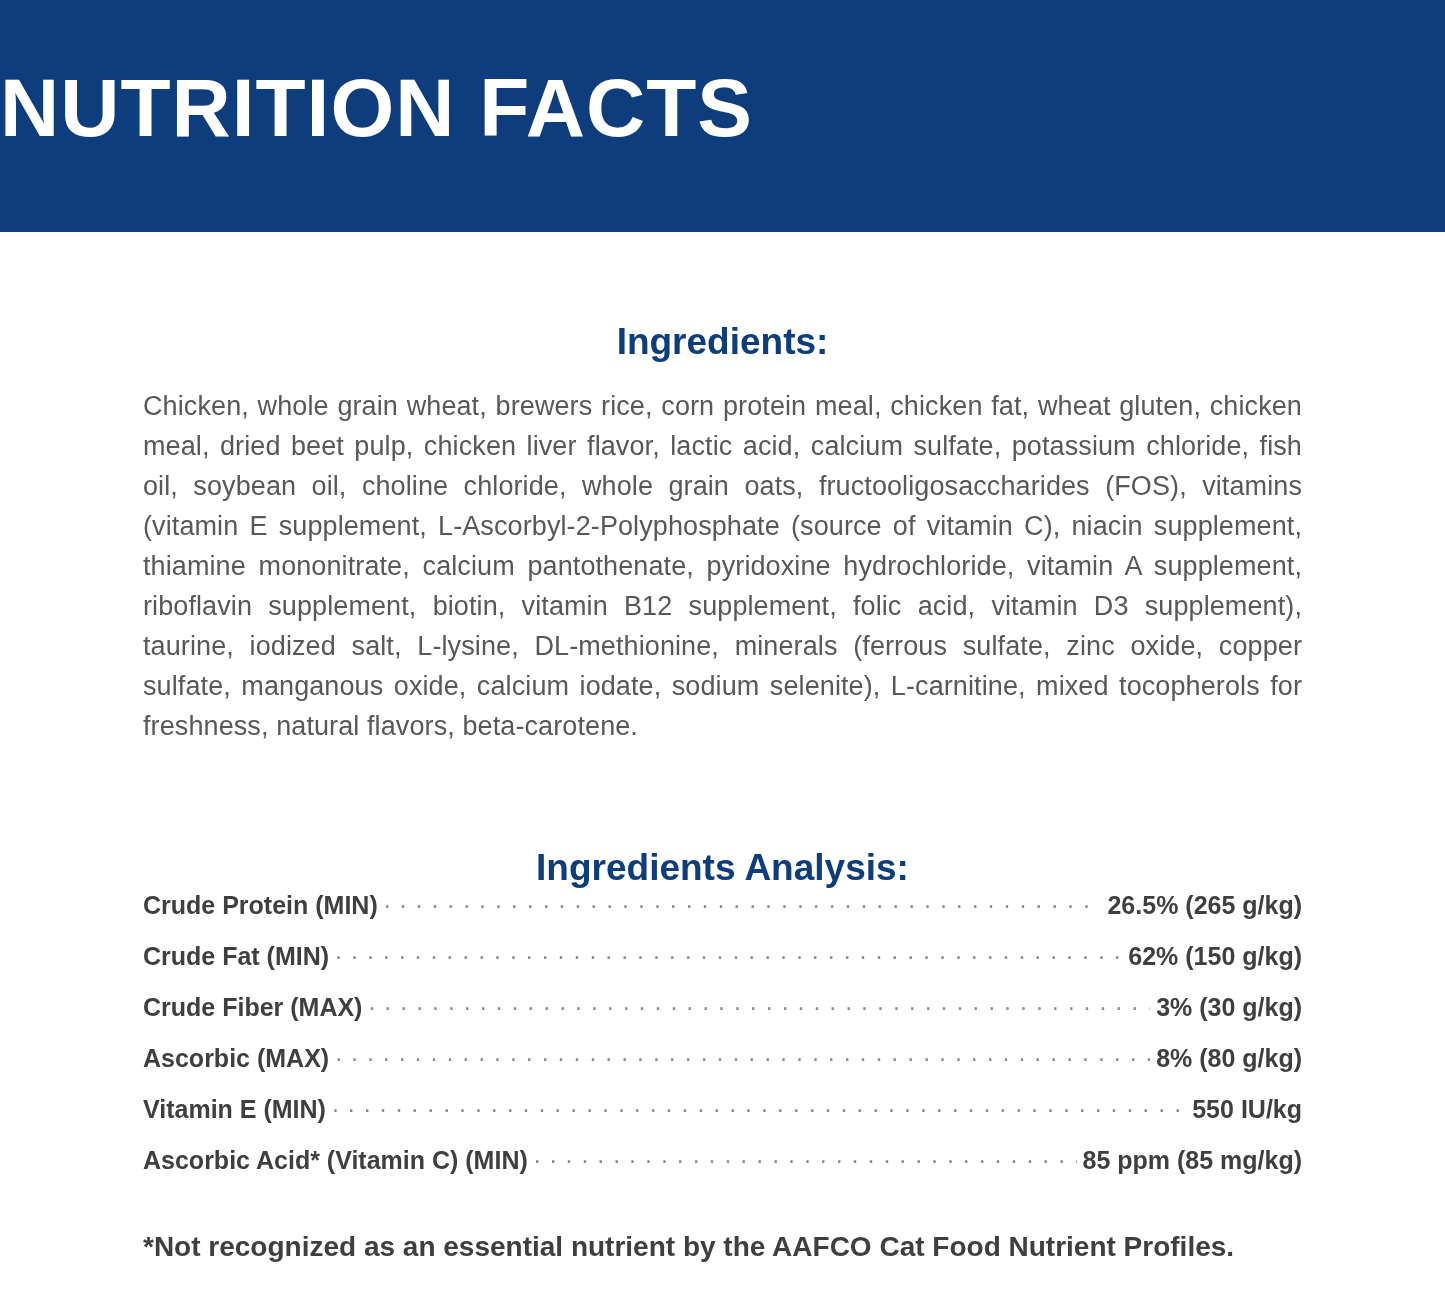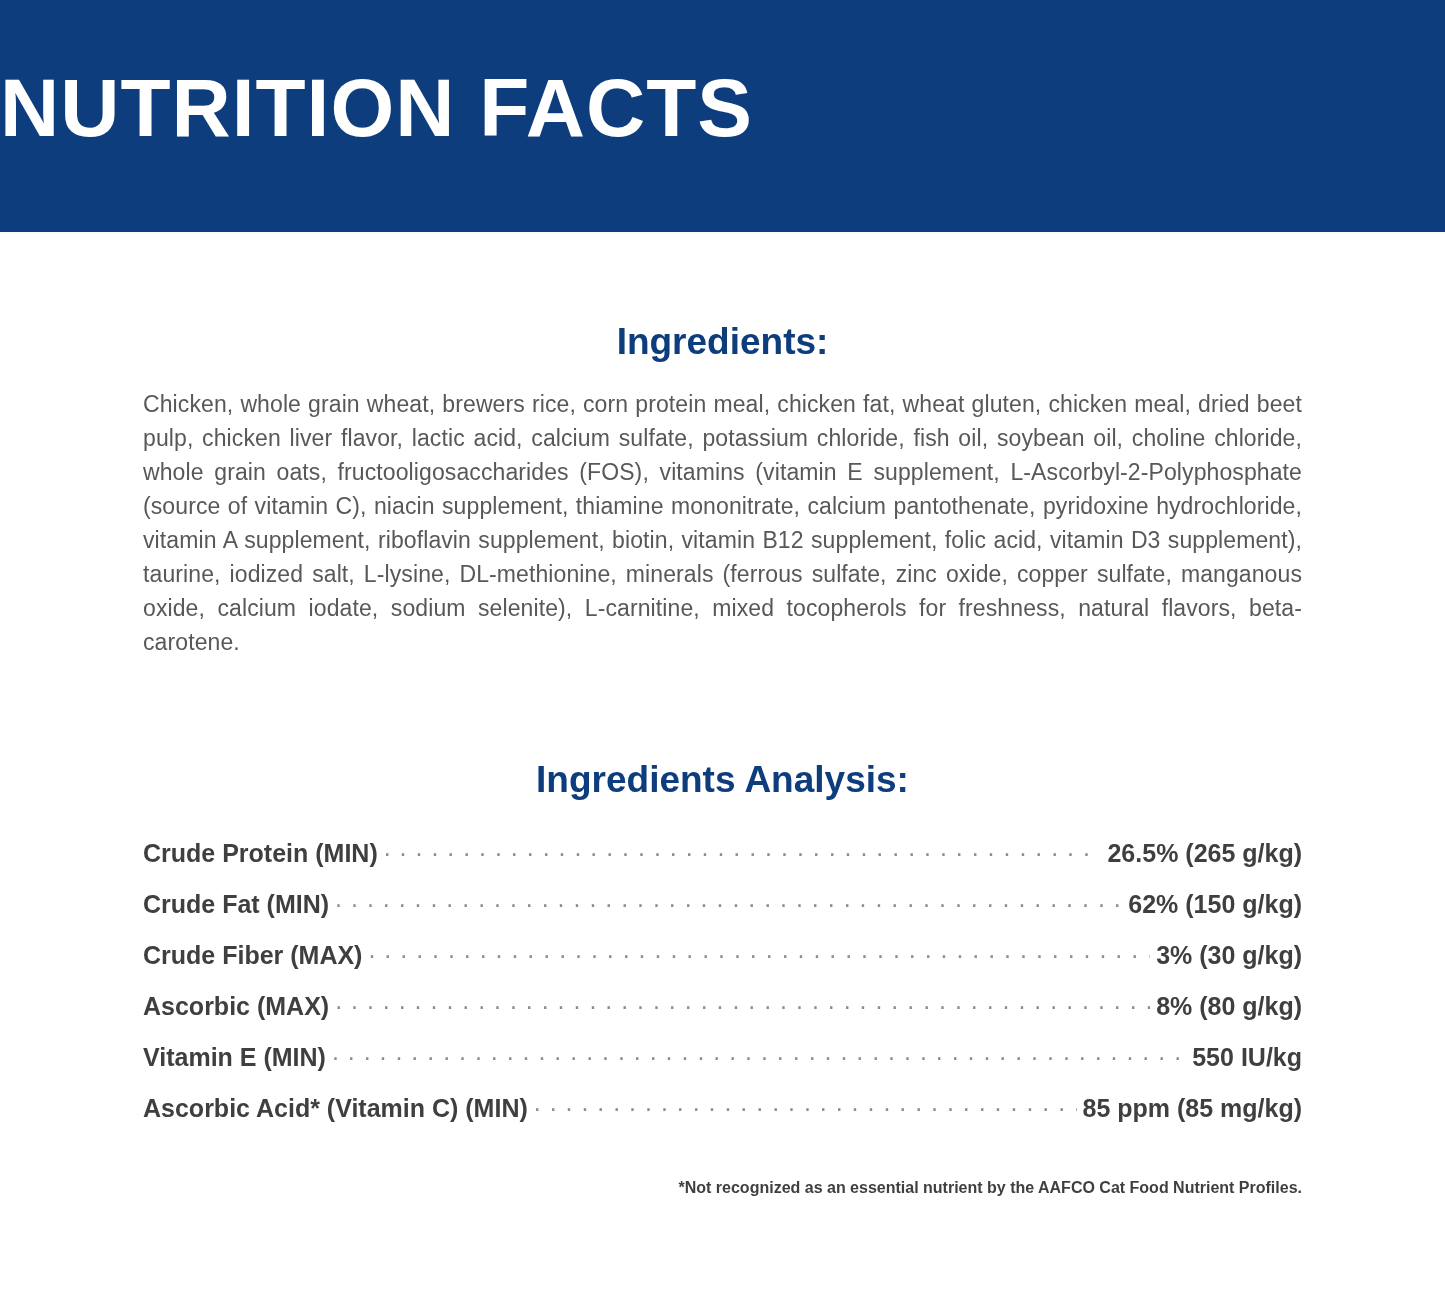--- a/index.html
+++ b/index.html
@@ -48,33 +48,32 @@
     font-size: 37px;
     font-weight: bold;
     text-align: center;
     margin: 0;
   }
   .ingredients-heading {
     padding-top: 73px;
   }
   .ingredients-body {
     margin-top: 24px;
-    font-size: 23px;
+    font-size: 27px;
     line-height: 1.48;
     color: #585858;
     text-align: justify;
     text-justify: inter-word;
     letter-spacing: 0.1px;
   }
   .ga-heading {
     margin-top: 100px;
   }
   
   .ga-table {
-    margin-top: 36px;
   }
   .ga-row {
     display: flex;
     align-items: baseline;
     font-size: 25px;
     font-weight: bold;
     color: #3f3f3f;
     margin-bottom: 20px;
     white-space: nowrap;
   }
@@ -100,22 +99,22 @@
     font-size: 25px;
     white-space: nowrap;
     overflow: hidden;
   }
   .ga-value {
     flex: 0 0 auto;
   }
   
   .footnote {
     margin-top: 56px;
-    text-align: right;
-    font-size: 16px;
+    text-align: left;
+    font-size: 28px;
     font-weight: bold;
     color: #3f3f3f;
   }
 </style>
 </head>
 <body>
 
 <div class="page">
 
   <div class="banner">

